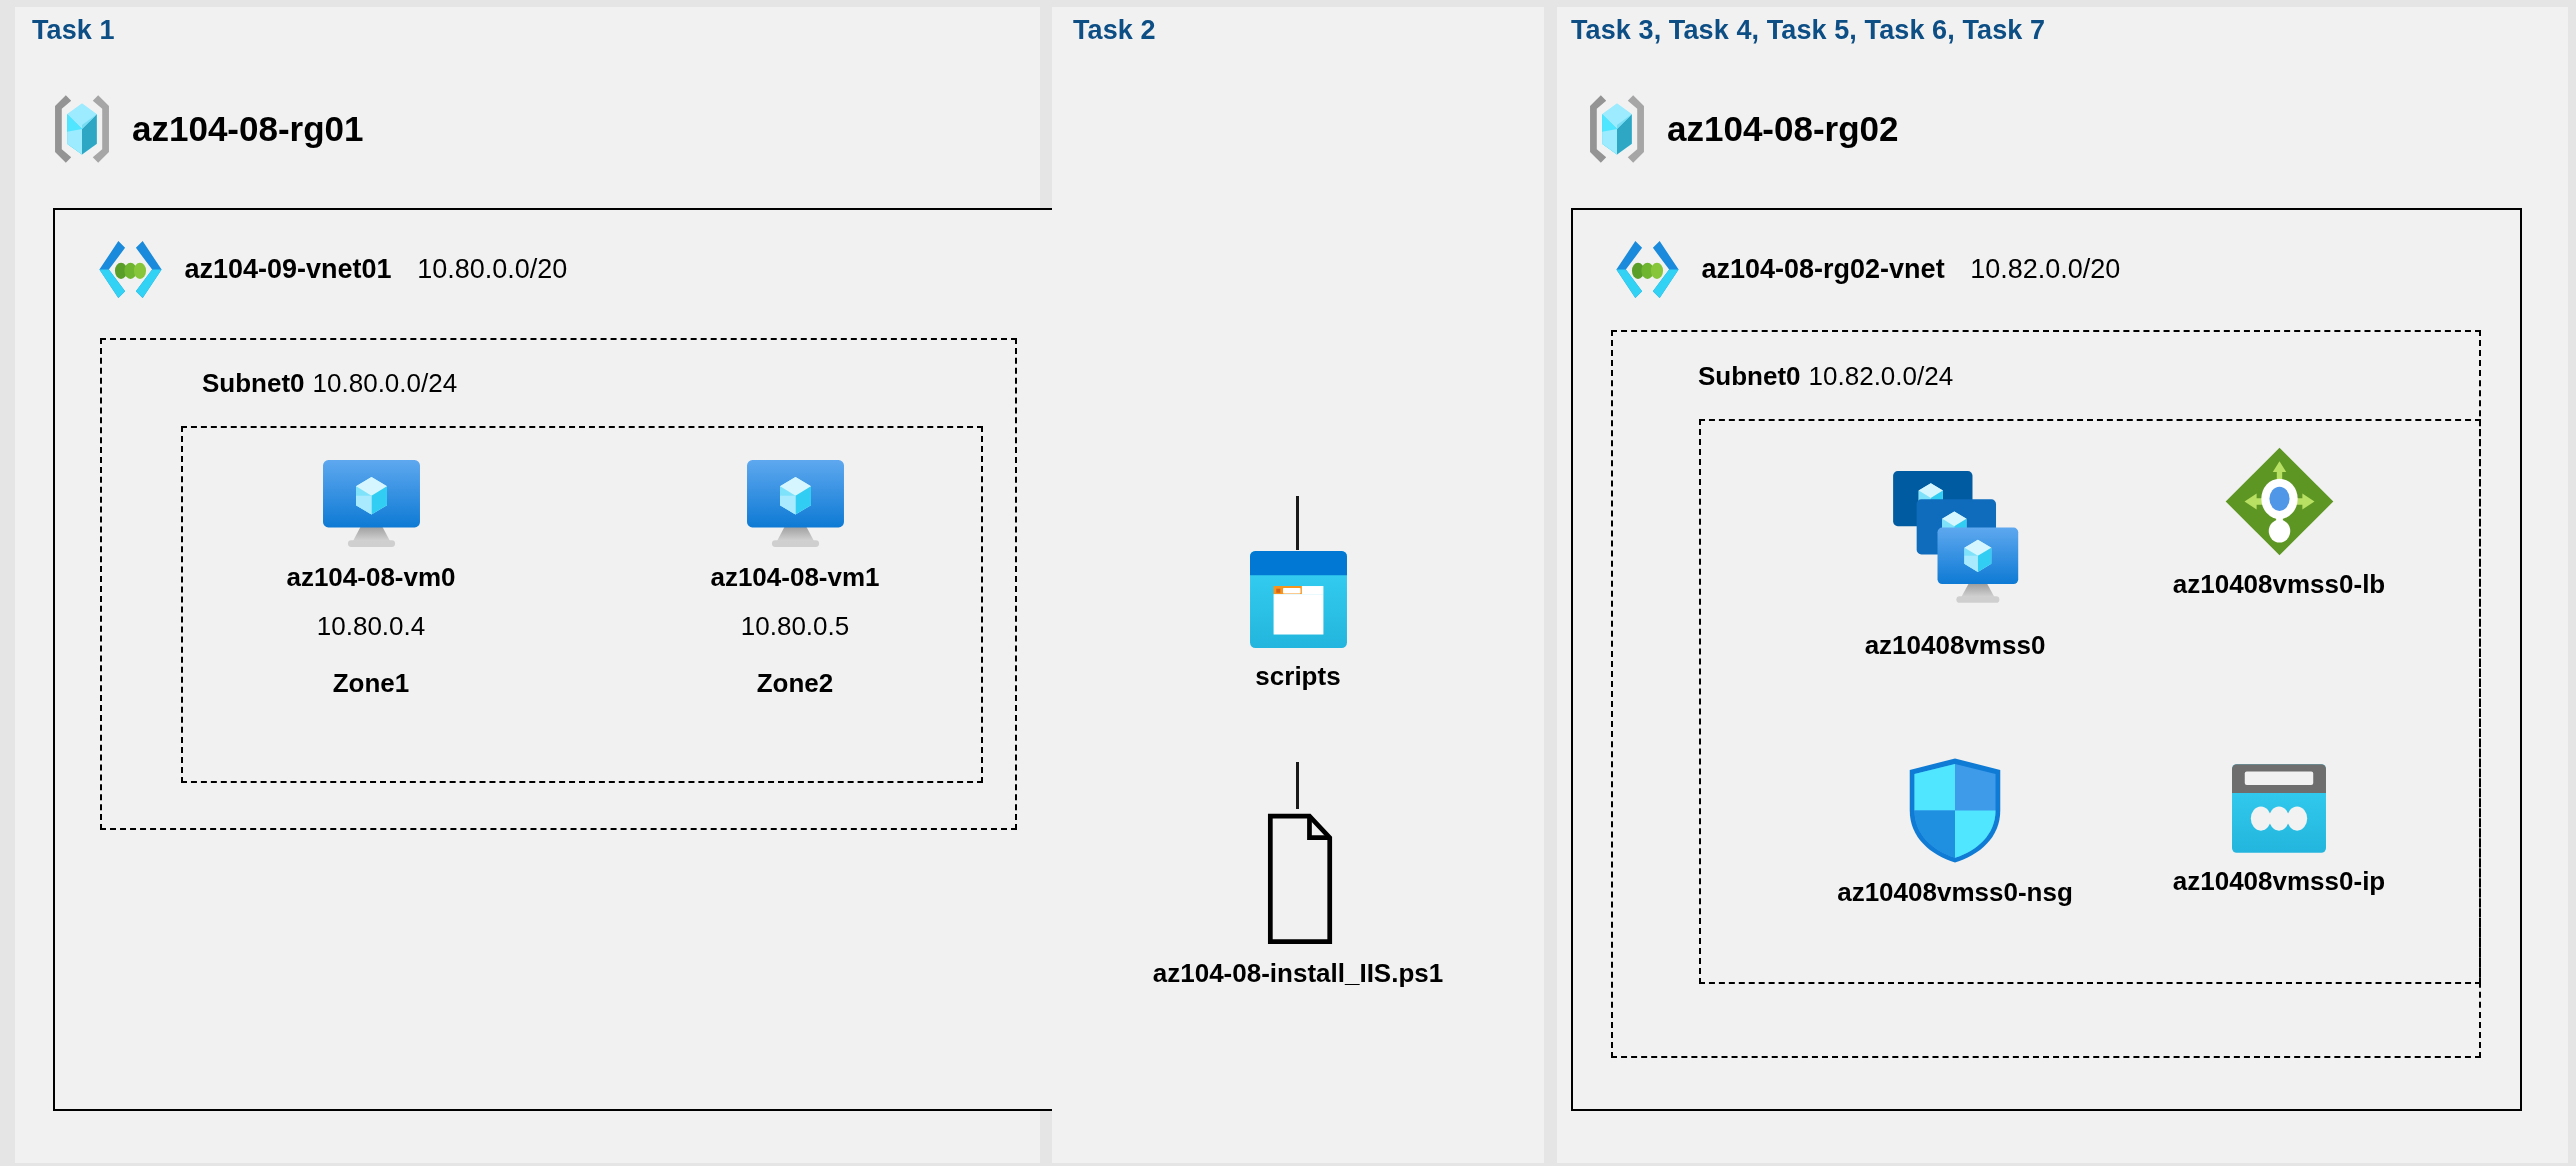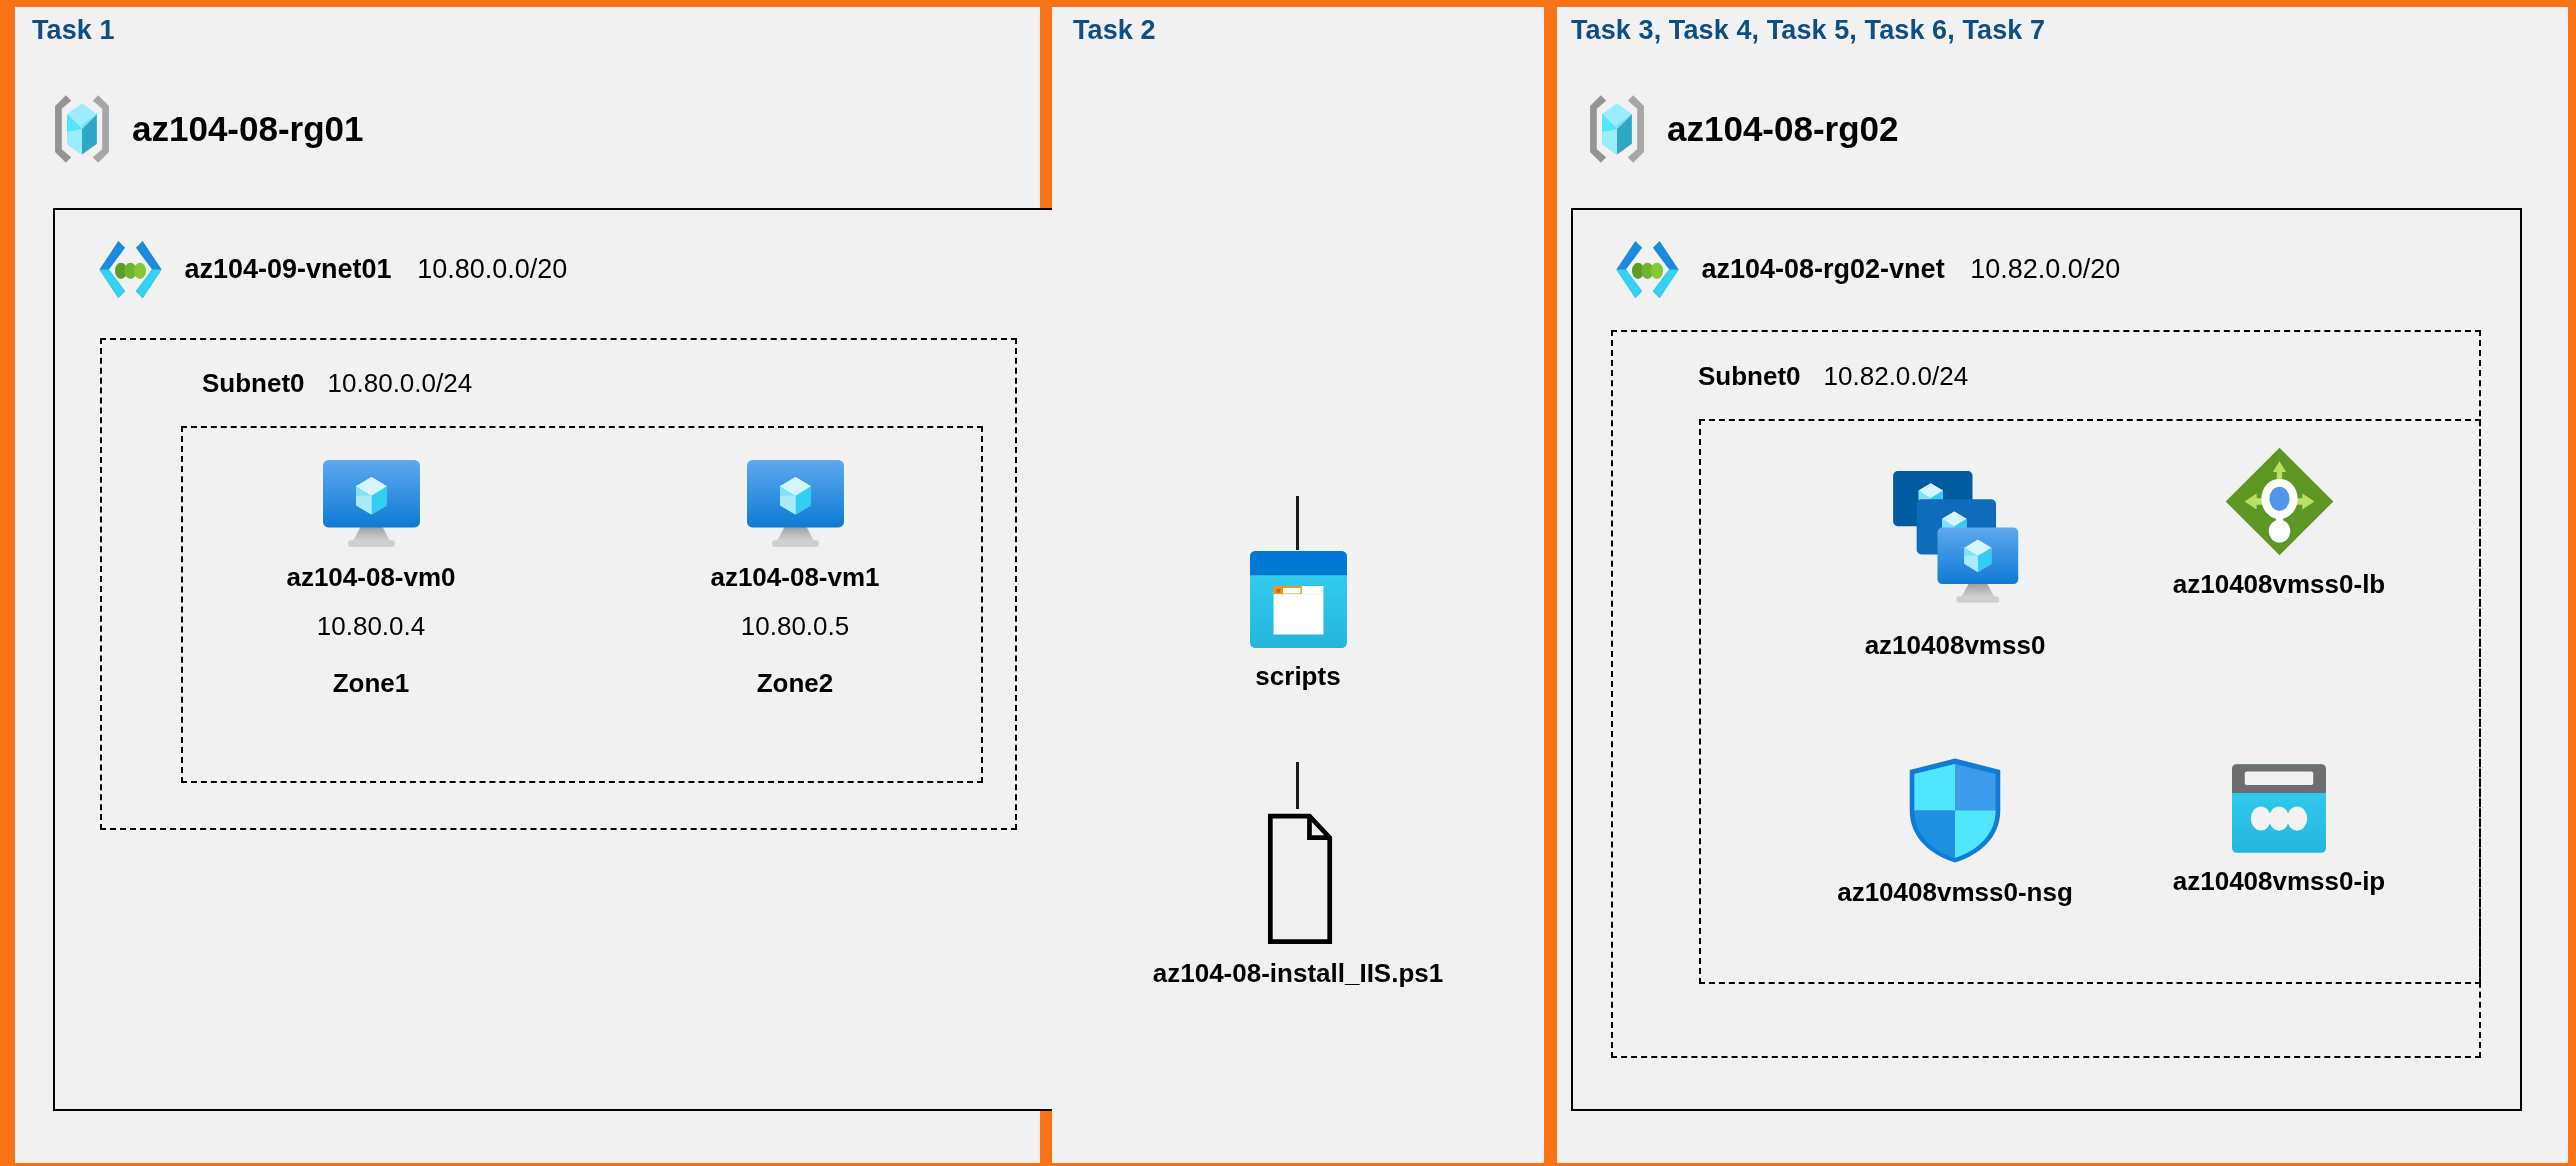--- a/index.html
+++ b/index.html
@@ -1,34 +1,34 @@
 <!DOCTYPE html>
 <html style="font-size:10.8px"><head>
 <meta charset="utf-8">
 <style>
   html,body{margin:0;padding:0;background:#ffffff;}
   body{font-family:"Liberation Sans",sans-serif;}
-  #canvas{position:relative;width:2576px;height:1166px;background:#f97316;overflow:hidden;text-decoration:underline;}
+  #canvas{position:relative;width:2576px;height:1166px;background:#e5e5e5;overflow:hidden;text-decoration:underline;}
 
   .panel{position:absolute;background:#f1f1f1;}
   .task-label{position:absolute;color:#0d4e85;font-weight:bold;font-size:27px;letter-spacing:0.1px;white-space:nowrap;}
 
   .solidbox{position:absolute;border:2.7px solid #000000;background:#f1f1f1;box-sizing:border-box;}
   .dashbox{position:absolute;border:2.7px dashed #000000;background:transparent;box-sizing:border-box;}
 
   .rg-row{position:absolute;display:flex;align-items:center;gap:19px;}
   .rg-name{font-size:35px;font-weight:bold;color:#000;white-space:nowrap;}
 
   .vnet-row{position:absolute;display:flex;align-items:center;gap:17.5px;}
   .vnet-name{font-size:27px;font-weight:bold;color:#000;white-space:nowrap;}
   .vnet-cidr{font-size:27px;font-weight:normal;color:#000;white-space:nowrap;margin-left:8px;}
 
   .subnet-row{position:absolute;white-space:nowrap;}
   .subnet-name{font-size:26px;font-weight:bold;color:#000;}
-  .subnet-cidr{font-size:26px;font-weight:normal;color:#000;margin-left:20px;}
+  .subnet-cidr{font-size:26px;font-weight:normal;color:#000;margin-left:5px;}
 
   .node{position:absolute;display:flex;flex-direction:column;align-items:center;}
   .node-label{font-size:26px;font-weight:bold;color:#000;white-space:nowrap;text-align:center;margin-top:10.8px;}
   .node-sub{font-size:26px;font-weight:normal;color:#000;white-space:nowrap;text-align:right;margin-top:18px;}
   .node-zone{font-size:26px;font-weight:bold;color:#000;white-space:nowrap;text-align:left;margin-top:26px;}
 
   .connector{position:absolute;width:2.7px;background:#1a1a1a;}
   svg{display:block;}
 </style>
 </head>

